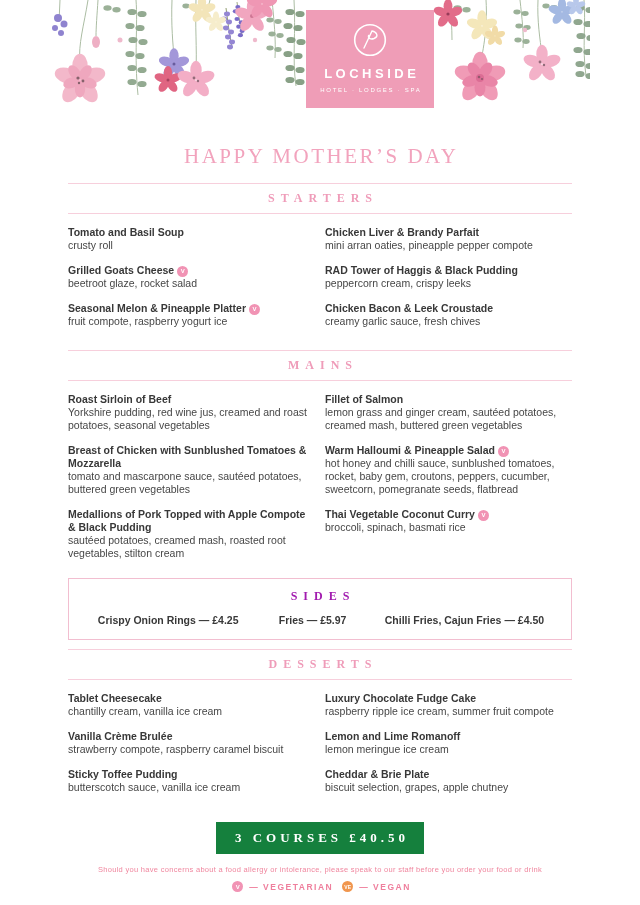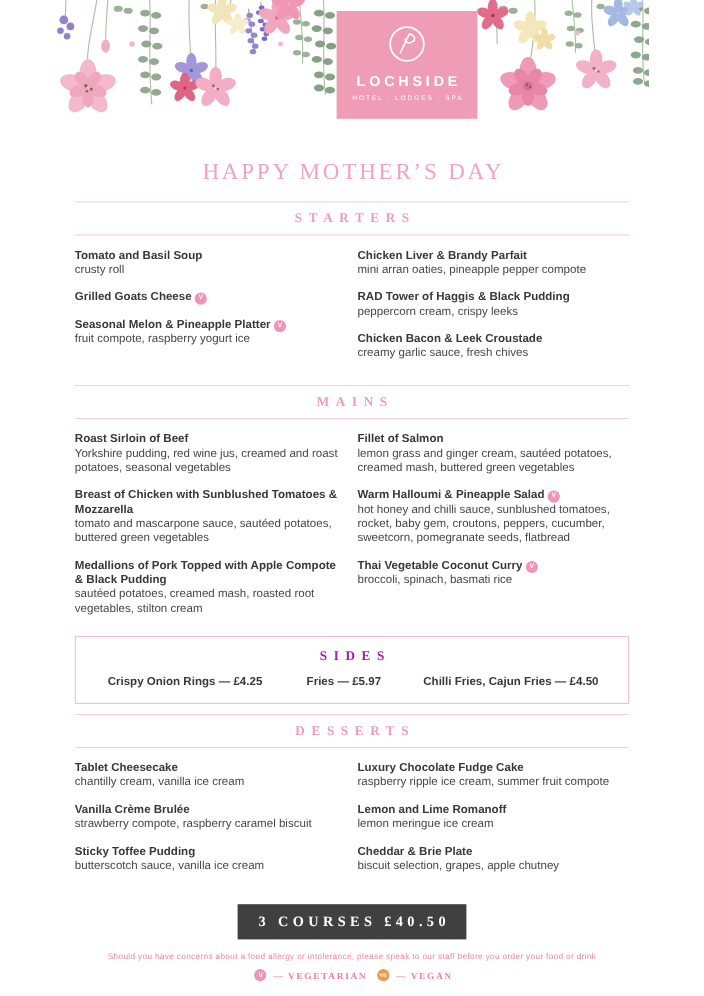--- a/index.html
+++ b/index.html
@@ -56,28 +56,28 @@
     color:#a21caf; font-size:12px; letter-spacing:6px; text-indent:6px; margin-bottom:10px;
   }
   .sides-row { display:grid; grid-template-columns:1.15fr 0.8fr 1.25fr; }
   .side-item { text-align:center; font-weight:bold; font-size:10.5px; color:#383838; }
 
   .desserts-head { margin-top:9px; }
 
   
   .offer-wrap { text-align:center; margin-top:16px; }
   .offer-button {
-    display:inline-block; background:#404040; color:#fff;
+    display:inline-block; background:#15803d; color:#fff;
     font-family:"Liberation Serif", serif; font-weight:600;
     font-size:13px; letter-spacing:4px; text-indent:4px; padding:8px 15px;
   }
   .allergy { text-align:center; color:#f0879f; font-size:7.5px; letter-spacing:0.3px; margin-top:11px; }
   .legend { display:flex; justify-content:center; align-items:center; gap:6px; margin-top:7px; }
   .legend-label {
-    font-family:Liberation Serif, serif; font-weight:600;
+    font-family:Liberation Sans, sans-serif; font-weight:600;
     color:#ef7f9d; font-size:8.5px; letter-spacing:1.5px;text-align:right;
   }
 </style>
 </head>
 <body>
 
 <div class="page">
 
   <div class="floral-band">
     <svg width="640" height="118" viewBox="0 0 640 118">
@@ -249,20 +249,21 @@
 
     <div class="section-head">STARTERS</div>
     <div class="menu-grid">
       <div class="menu-col">
         <div class="item">
           <div class="item-name"><span>Tomato and Basil Soup</span></div>
           <div class="item-desc">crusty roll</div>
         </div>
         <div class="item">
           <div class="item-name"><span>Grilled Goats Cheese</span><span class="diet v">V</span></div>
+          <div class="item-desc">beetroot glaze, rocket salad</div>
         </div>
         <div class="item">
           <div class="item-name"><span>Seasonal Melon &amp; Pineapple Platter</span><span class="diet v">V</span></div>
           <div class="item-desc">fruit compote, raspberry yogurt ice</div>
         </div>
       </div>
       <div class="menu-col">
         <div class="item">
           <div class="item-name"><span>Chicken Liver &amp; Brandy Parfait</span></div>
           <div class="item-desc">mini arran oaties, pineapple pepper compote</div>

